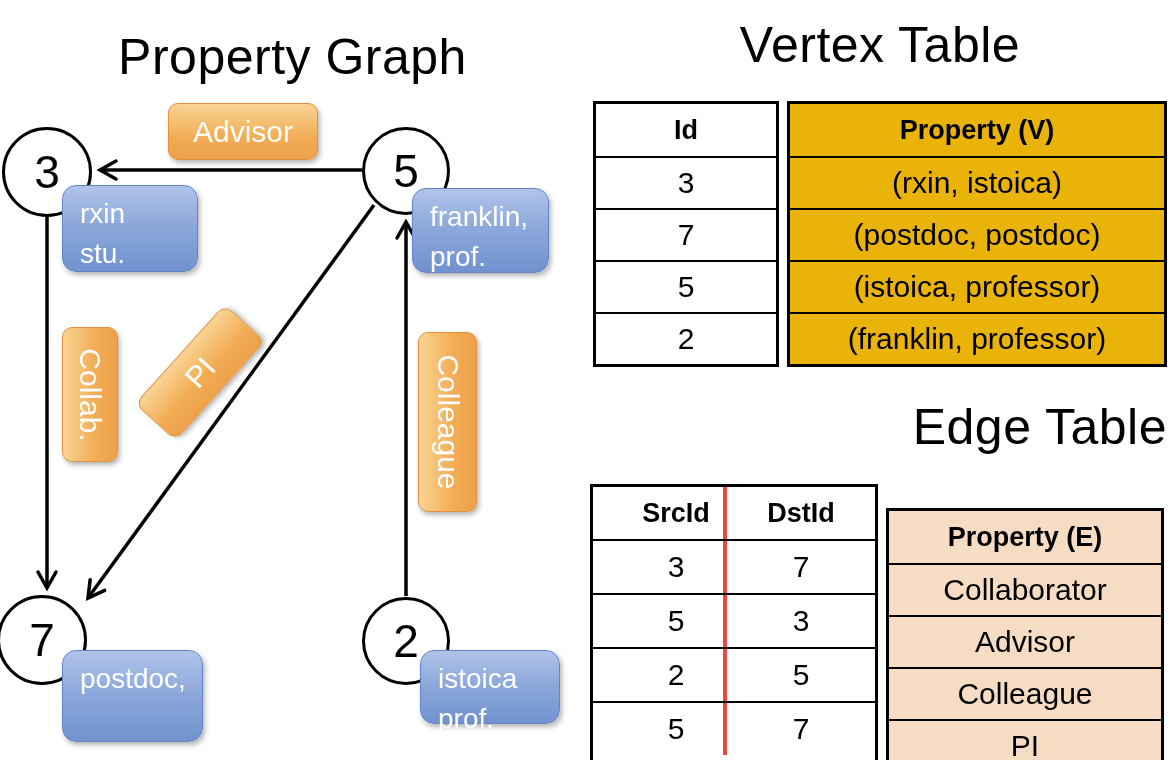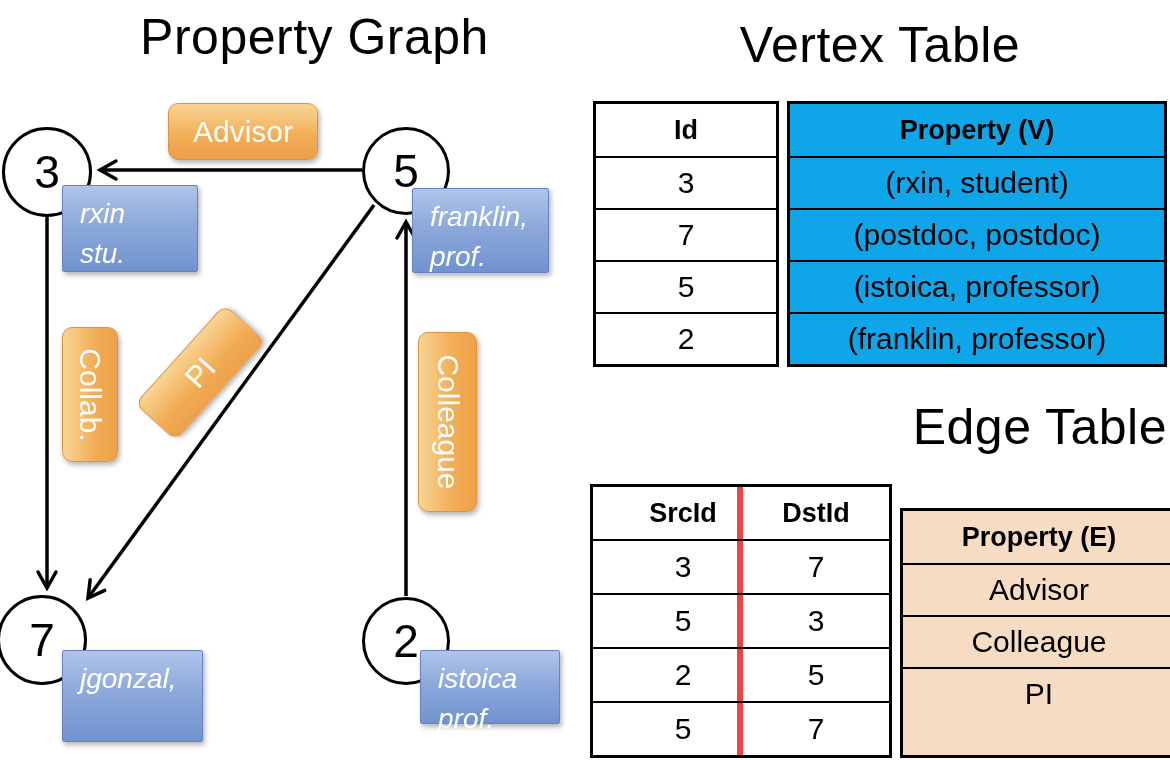--- a/index.html
+++ b/index.html
@@ -4,42 +4,42 @@
 <style>
   html,body { margin:0; padding:0; background:#fff; }
   .stage {
     position:relative; width:1170px; height:760px; background:#fff;
     font-family:"Liberation Sans", sans-serif; color:#000; overflow:hidden;
   }
   .big-title {
     position:absolute; font-size:50px; font-weight:normal; color:#000;
     text-align:center; white-space:nowrap; letter-spacing:0.5px;
   }
-  #graph-title   { left:0;     top:8px;  width:585px;padding-left:22px; }
+  #graph-title   { left:0;     top:28px;  width:585px; }
   #vtable-title  { left:593px; top:16px;  width:574px; }
   #etable-title  { left:590px; top:398px; width:577px;text-align:right; }
 
   
   #edge-svg { position:absolute; left:0; top:0; z-index:1; }
   .vertex {
     position:absolute; background:#fff; border:3.5px solid #000; border-radius:50%;
     display:flex; align-items:center; justify-content:center;
     font-size:46px; z-index:2; box-sizing:border-box;
   }
   #vertex-3 { left:2px;   top:127px; width:90px; height:90px; }
   #vertex-5 { left:362px; top:127px; width:88px; height:88px; }
   #vertex-7 { left:-3px;  top:595px; width:90px; height:90px; }
   #vertex-2 { left:362px; top:597px; width:88px; height:88px; }
 
   .vbox {
     position:absolute; z-index:3; box-sizing:border-box;
-    border-radius:2px; border:1.5px solid #6485c4;
+    border-radius:14px; border:1.5px solid #6485c4;
     background:linear-gradient(180deg,#b0c4ea 0%,#8da9db 45%,#7092cf 100%);
     box-shadow:2px 3px 5px rgba(90,90,90,0.45);
-    color:#fff; font-size:28px; line-height:40px; padding:8px 20px 4px 17px;font-style:italic;
+    color:#fff; font-size:28px; line-height:40px; padding:8px 20px 4px 17px;
   }
   #vbox-rxin     { left:62px;  top:185px; width:136px; height:87px; }
   #vbox-franklin { left:412px; top:188px; width:137px; height:85px; }
   #vbox-jgonzal  { left:62px;  top:650px; width:141px; height:92px; }
   #vbox-istoica  { left:420px; top:650px; width:140px; height:74px; }
 
   .ebox {
     position:absolute; z-index:3; box-sizing:border-box;
     border-radius:10px; border:1px solid #e2923b;
     box-shadow:2px 3px 5px rgba(90,90,90,0.45);
@@ -58,29 +58,29 @@
   .tbl { position:absolute; display:flex; gap:8px; z-index:2; }
   #vertex-table { left:593px; top:101px; }
   #edge-table   { left:590px; top:484px; }
   .sub { border:3px solid #000; background:#fff; box-sizing:content-box; }
   .cell {
     display:flex; align-items:center; justify-content:center;
     height:52px; font-size:30px; border-top:2px solid #000; box-sizing:border-box;
   }
   .cell.first, .row.first { border-top:none;text-align:center; }
   .hdr { font-weight:bold; font-size:27px; }
-  .blue-fill { background:#0ea5e9; }
+  .blue-fill { background:#eab308; }
   .tan-fill  { background:#f5dcc2;margin-top:24px; }
   .w-id   { width:180px; }
   .w-prop { width:374px; }
   .w-eprop{ width:272px; }
   .row { display:flex; border-top:2px solid #000; }
   .row .cell { border-top:none; }
-  .c-src { width:144px;padding-left:36px; }
-  .c-dst { width:152px; border-left:6px solid #ef4444; }
+  .c-src { width:130px;padding-left:36px; }
+  .c-dst { width:152px; border-left:4px solid #ef4444; }
 </style>
 </head>
 <body>
 
 <div class="stage">
 
   <div class="big-title" id="graph-title">Property Graph</div>
   <div class="big-title" id="vtable-title">Vertex Table</div>
   <div class="big-title" id="etable-title">Edge Table</div>
 
@@ -111,21 +111,21 @@
 
   <div class="vbox" id="vbox-rxin">
     <div>rxin</div>
     <div>stu.</div>
   </div>
   <div class="vbox" id="vbox-franklin">
     <div>franklin,</div>
     <div>prof.</div>
   </div>
   <div class="vbox" id="vbox-jgonzal">
-    <div>jgonzal,</div>
+    <div>postdoc,</div>
   </div>
   <div class="vbox" id="vbox-istoica">
     <div>istoica</div>
     <div>prof.</div>
   </div>
 
   <div class="ebox horiz" id="ebox-advisor">
     <span>Advisor</span>
   </div>
   <div class="ebox vert" id="ebox-collab">
@@ -141,21 +141,21 @@
   <div class="tbl" id="vertex-table">
     <div class="sub">
       <div class="cell first hdr w-id">Id</div>
       <div class="cell w-id">3</div>
       <div class="cell w-id">7</div>
       <div class="cell w-id">5</div>
       <div class="cell w-id">2</div>
     </div>
     <div class="sub blue-fill">
       <div class="cell first hdr w-prop">Property (V)</div>
-      <div class="cell w-prop">(rxin, student)</div>
+      <div class="cell w-prop">(rxin, istoica)</div>
       <div class="cell w-prop">(postdoc, postdoc)</div>
       <div class="cell w-prop">(istoica, professor)</div>
       <div class="cell w-prop">(franklin, professor)</div>
     </div>
   </div>
 
   <div class="tbl" id="edge-table">
     <div class="sub">
       <div class="row first">
         <div class="cell hdr c-src">SrcId</div>
@@ -173,19 +173,20 @@
         <div class="cell c-src">2</div>
         <div class="cell c-dst">5</div>
       </div>
       <div class="row">
         <div class="cell c-src">5</div>
         <div class="cell c-dst">7</div>
       </div>
     </div>
     <div class="sub tan-fill">
       <div class="cell first hdr w-eprop">Property (E)</div>
+      <div class="cell w-eprop">Collaborator</div>
       <div class="cell w-eprop">Advisor</div>
       <div class="cell w-eprop">Colleague</div>
       <div class="cell w-eprop">PI</div>
     </div>
   </div>
 
 </div>
 
 </body></html>

